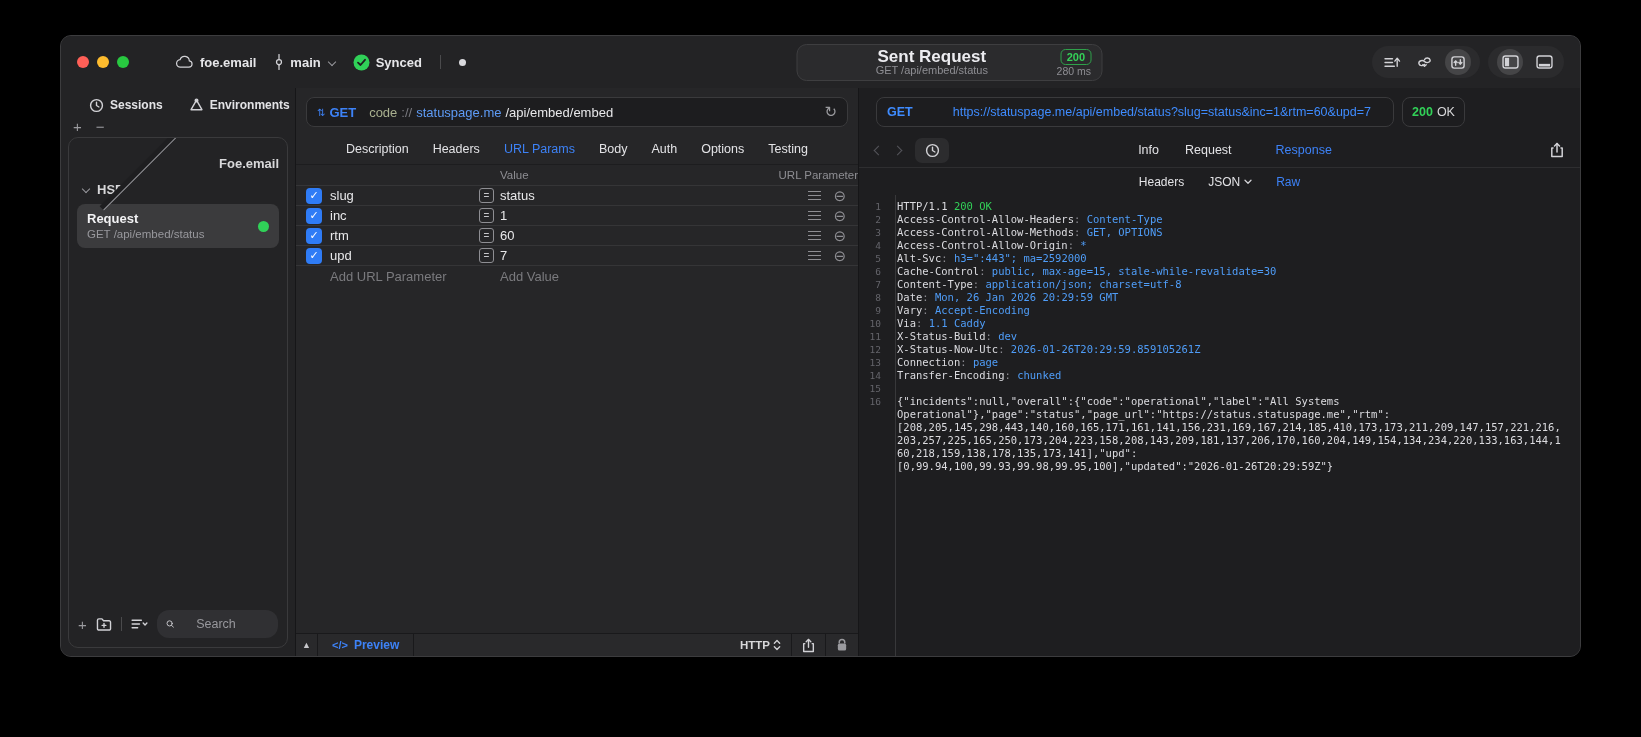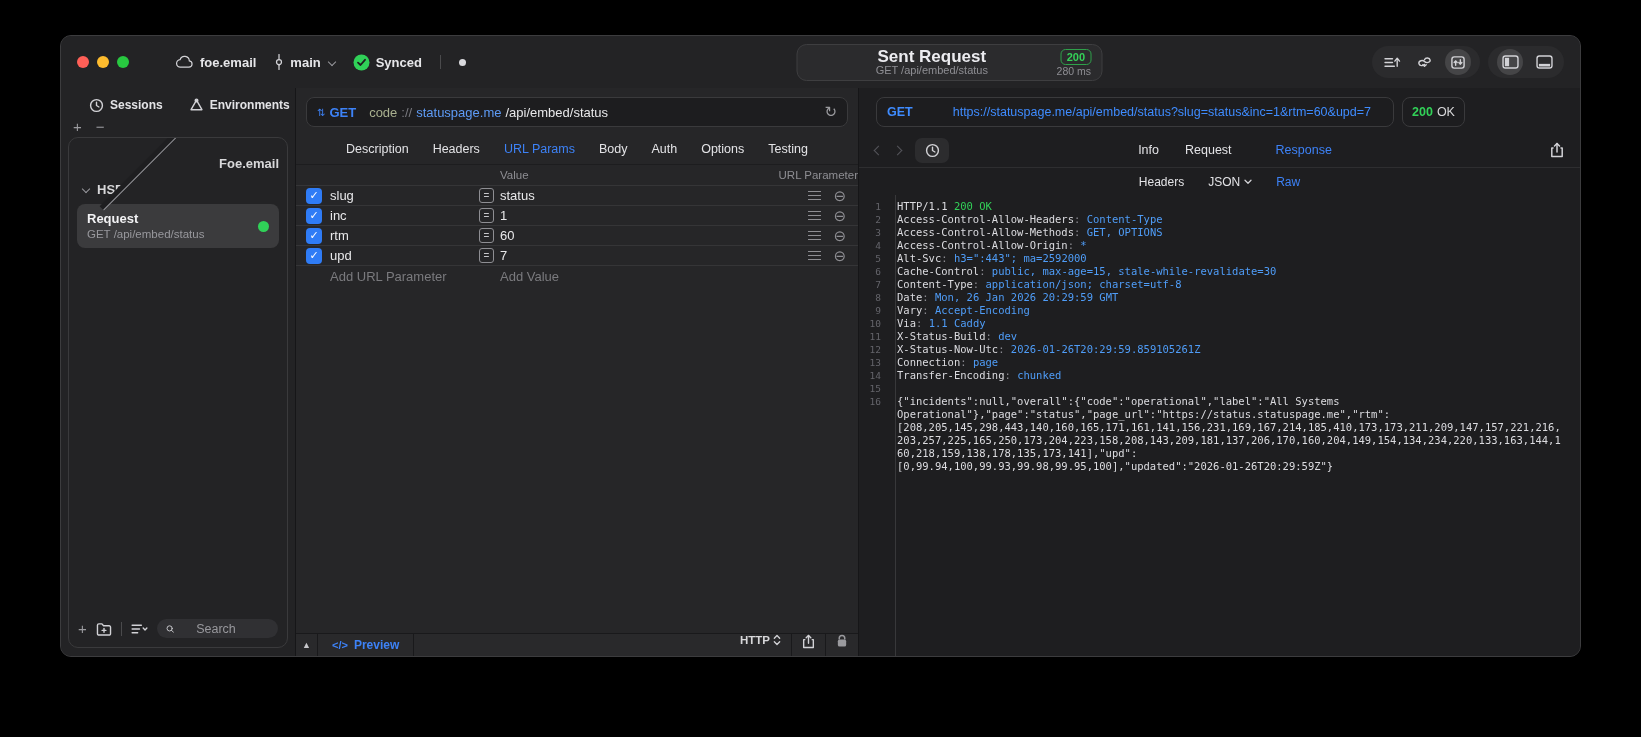--- a/index.html
+++ b/index.html
@@ -42,21 +42,21 @@
   .chev { width:6px; height:6px; border-right:1.6px solid #98989d; border-bottom:1.6px solid #98989d; display:inline-block; }
   .chev.right { transform:rotate(-45deg); }
   .chev.down  { transform:rotate(45deg); }
   .req-card { margin:2px 0 0 0; background:#3b3b3d; border-radius:8px; padding:6px 10px; display:flex; align-items:center; }
   .req-text { flex:1; }
   .req-title { color:#f2f2f4; font-size:13px; font-weight:700; line-height:17px; }
   .req-sub { color:#98989d; font-size:11.5px; line-height:15px; }
   .status-dot { width:11px; height:11px; border-radius:50%; background:#30d158; }
   .side-foot { margin-top:auto; display:flex; align-items:center; gap:9px; padding:8px 9px 9px 9px; }
   .foot-ic { color:#9a9a9e; font-size:15px; display:flex; align-items:center; }
-  .search-pill { flex:1; height:19px; background:#303033; border-radius:12px; display:flex; align-items:center; padding:0 9px; gap:22px; }
+  .search-pill { flex:1; height:28px; background:#303033; border-radius:12px; display:flex; align-items:center; padding:0 9px; gap:22px; }
   .search-pill input { background:transparent; border:none; outline:none; color:#d8d8da; font-size:12.5px; width:100%; font-family:"Liberation Sans",sans-serif; }
   .search-pill input::placeholder { color:#98989d; }
   
   .middle { width:563px; flex:0 0 563px; background:#262628; border-right:1px solid #161618; display:flex; flex-direction:column; }
   .url-row { padding:9px 10px 6px 10px; }
   .url-box { height:30px; background:#1d1d1f; border:1px solid #3a3a3c; border-radius:8px; display:flex; align-items:center; padding:0 10px; gap:4px; font-size:13px; }
   .stepper { color:#3d82f7; font-size:10px; }
   .method { color:#3d82f7; font-weight:700; }
   .u-scheme{ color:#a9b08f; } .u-sep{ color:#7a7a80; } .u-host{ color:#5e9bf5; } .u-path{ color:#e8e8ea; }
   .url-sp { flex:1; }
@@ -74,21 +74,21 @@
   .ham { display:flex; flex-direction:column; gap:2.5px; margin-right:12px; }
   .ham i { display:block; width:13px; height:1.5px; background:#8e8e93; }
   .mc { color:#8e8e93; font-size:15px; line-height:15px; }
   .add-row { height:22px; display:flex; align-items:center; border-top:1px solid #353537; position:relative; padding-left:34px; color:#7a7a7e; font-size:13px; }
   .add-row .ar-val { position:absolute; left:204px; }
   .mid-space { flex:1; }
   .mid-foot { height:23px; background:#29292b; border-top:1px solid #19191b; display:flex; align-items:center; font-size:12px; }
   .collapse-box { width:22px; height:100%; display:flex; align-items:center; justify-content:center; color:#c7c7cb; font-size:9px; border-right:1px solid #19191b; }
   .preview { color:#3d82f7; display:flex; align-items:center; gap:6px; padding:0 14px; font-weight:700; height:100%; border-right:1px solid #19191b; }
   .code-tag { font-size:11px; font-weight:700; }
-  .mf-right { margin-left:auto; display:flex; align-items:flex-start; height:100%; }
+  .mf-right { margin-left:auto; display:flex; align-items:center; height:100%; }
   .proto { color:#d8d8da; font-weight:700; font-size:11.5px; display:flex; align-items:center; gap:3px; padding:0 10px; }
   .mf-sep { width:1px; height:100%; background:#19191b; }
   .mf-ic { padding:0 10px; display:flex; align-items:center; }
   
   .right { flex:1; background:#1e1e20; display:flex; flex-direction:column; min-width:0; }
   .r-url-row { padding:9px 16px 6px 17px; display:flex; gap:8px; }
   .r-url-box { width:518px; height:30px; background:#1d1d1f; border:1px solid #3a3a3c; border-radius:8px; display:flex; align-items:center; padding:0 10px; gap:6px; font-size:12.5px; overflow:hidden; white-space:nowrap; }
   .r-method { color:#3f8cff; font-weight:700; }
   .r-url { color:#3f8cff;padding-left:34px; }
   .r-status { width:63px; height:30px; background:#1d1d1f; border:1px solid #3a3a3c; border-radius:8px; display:flex; align-items:center; justify-content:center; gap:4px; font-size:12.5px; }
@@ -279,21 +279,21 @@
 
     <section class="middle">
       <div class="url-row">
         <div class="url-box">
           <span class="stepper">⇅</span>
           <span class="method">GET</span>
           <span style="width:5px"></span>
           <span class="u-scheme">code</span>
             <span class="u-sep">://</span>
             <span class="u-host">statuspage.me</span>
-            <span class="u-path">/api/embed/status</span>
+            <span class="u-path">/api/embed/embed</span>
           <span class="url-sp"></span>
           <span class="refresh">↻</span>
         </div>
       </div>
       <div class="mid-tabs">
         <span class="mid-tab">Description</span>
         <span class="mid-tab">Headers</span>
         <span class="mid-tab active">URL Params</span>
         <span class="mid-tab">Body</span>
         <span class="mid-tab">Auth</span>

